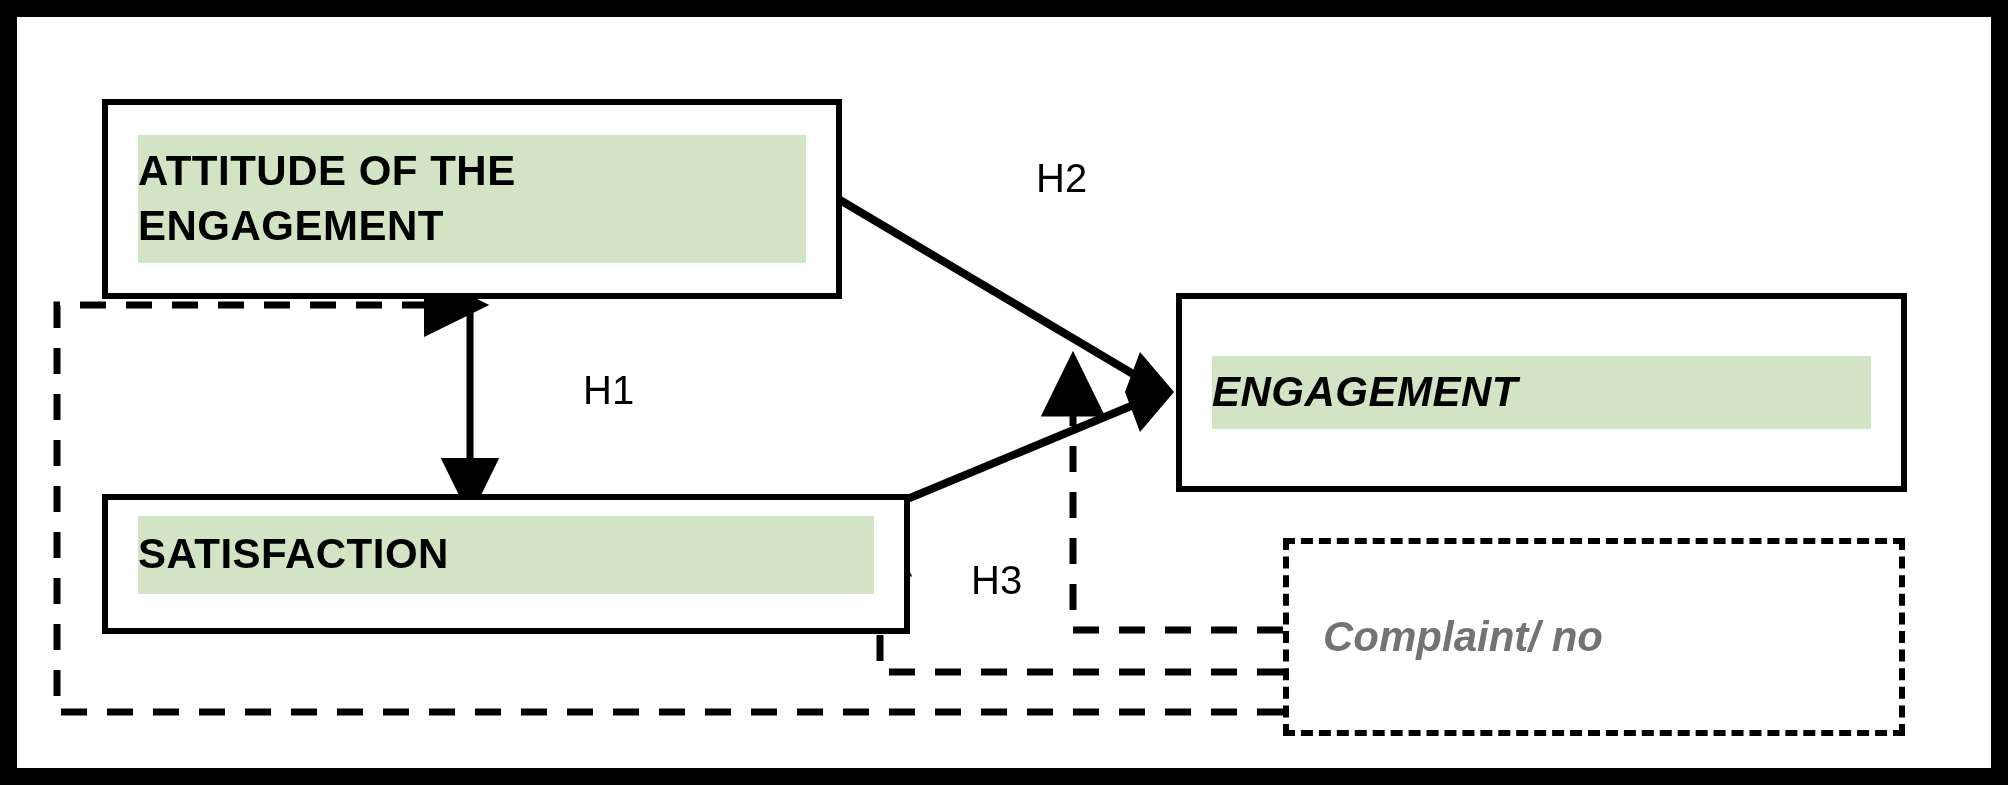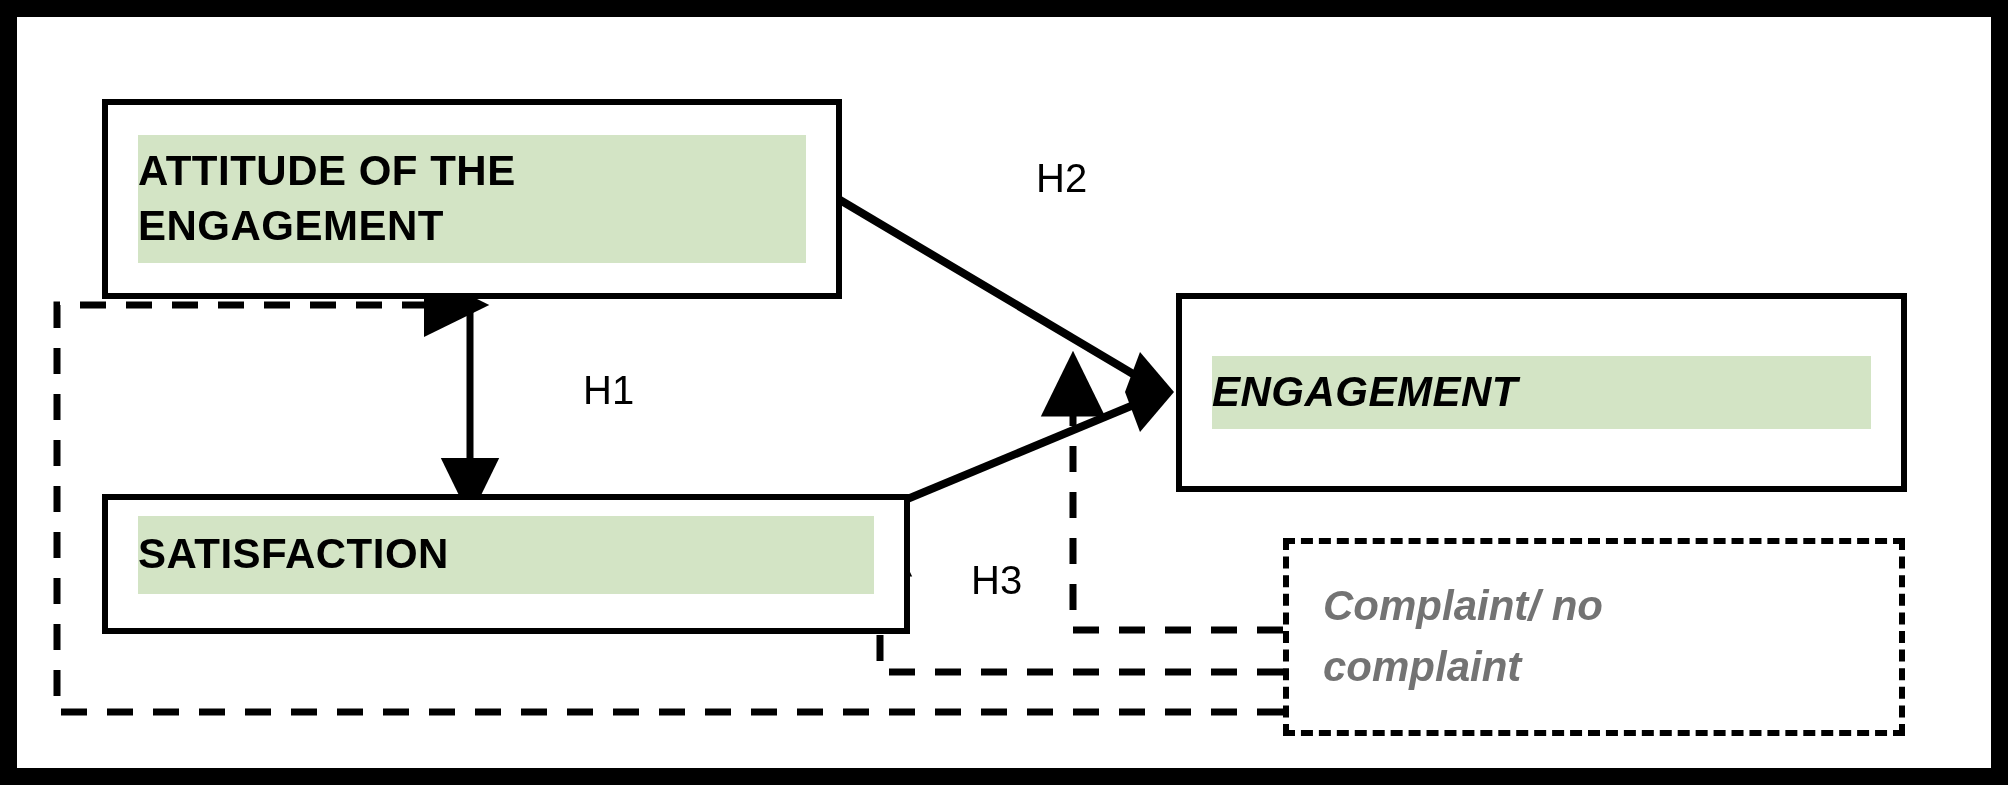--- a/index.html
+++ b/index.html
@@ -189,21 +189,20 @@
 
   <div class="node-box" id="box-engagement">
     <div class="node-fill lbl-bold-italic">
       <div>ENGAGEMENT</div>
     </div>
   </div>
 
   <div id="box-complaint">
     <div class="complaint-text">
       <div>Complaint/ no</div>
-      <div>complaint</div>
     </div>
   </div>
 
   <div class="hyp-label" id="hyp-h1">H1</div>
   <div class="hyp-label" id="hyp-h2">H2</div>
   <div class="hyp-label" id="hyp-h3">H3</div>
 
 </div>
 
 </body></html>

